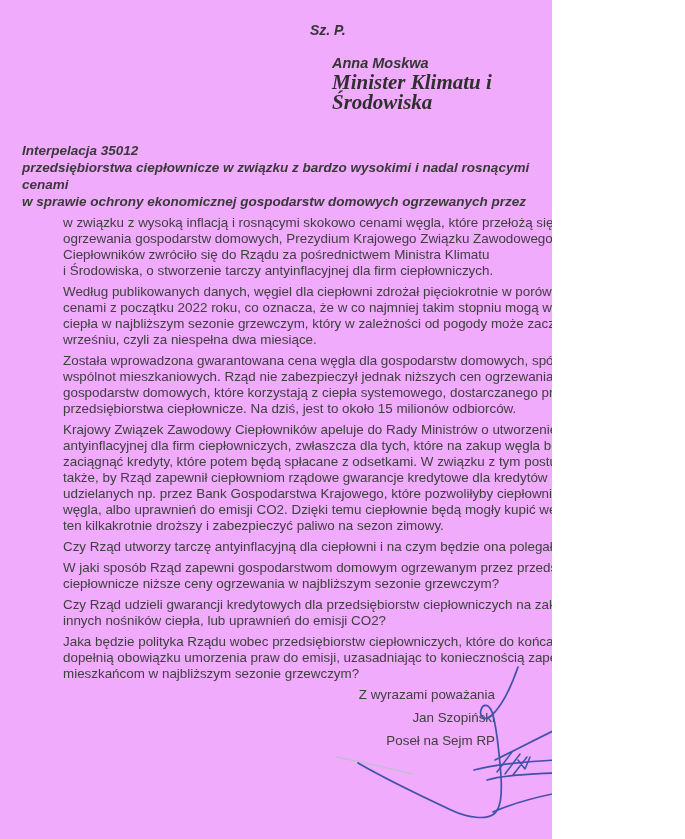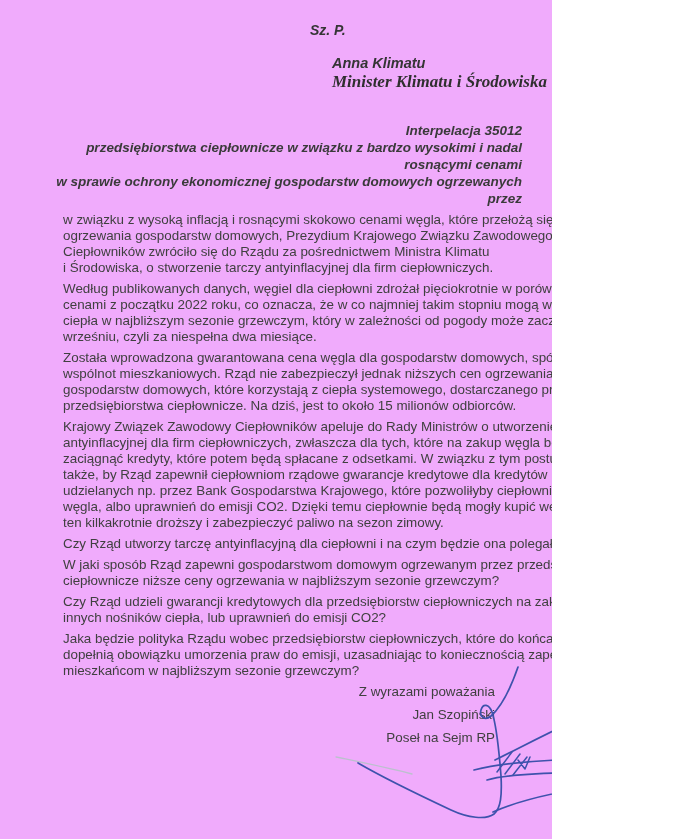--- a/index.html
+++ b/index.html
@@ -21,31 +21,31 @@
   }
   .recipient { margin:17px 0 0 332px; }
   .recipient-name {
     font-weight:bold; font-style:italic;
     font-size:14.5px; line-height:17px;
     color:#353535;
   }
   .recipient-title {
     font-family:"Liberation Serif", serif;
     font-weight:bold; font-style:italic;
-    font-size:17px; line-height:20px;
+    font-size:21px; line-height:20px;
     color:#2f2f2f;
   }
   
   .subject {
     margin-top:30px;
-    text-align:right;
+    text-align:left;
     font-weight:bold; font-style:italic;
     font-size:13.5px; line-height:17px;
     color:#3a3a3a;
-    padding:0 30px;
+    padding:0 22px;
   }
   
   .body-text {
     margin:5px 0 0 63px;
     width:605px;
     font-size:13.4px;
     line-height:16px;
     color:#404040;
   }
   .body-text p {
@@ -70,21 +70,21 @@
   }
 </style>
 </head>
 <body>
 
 <div class="page">
 
   <div class="szp">Sz. P.</div>
 
   <div class="recipient">
-    <div class="recipient-name">Anna Klimatu</div>
+    <div class="recipient-name">Anna Moskwa</div>
     <div class="recipient-title">Minister Klimatu i Środowiska</div>
   </div>
 
   <div class="subject">
     <div>Interpelacja 35012</div>
     <div>przedsiębiorstwa ciepłownicze w związku z bardzo wysokimi i nadal rosnącymi cenami</div>
     <div>w sprawie ochrony ekonomicznej gospodarstw domowych ogrzewanych przez</div>
   </div>
 
   <div class="body-text">

